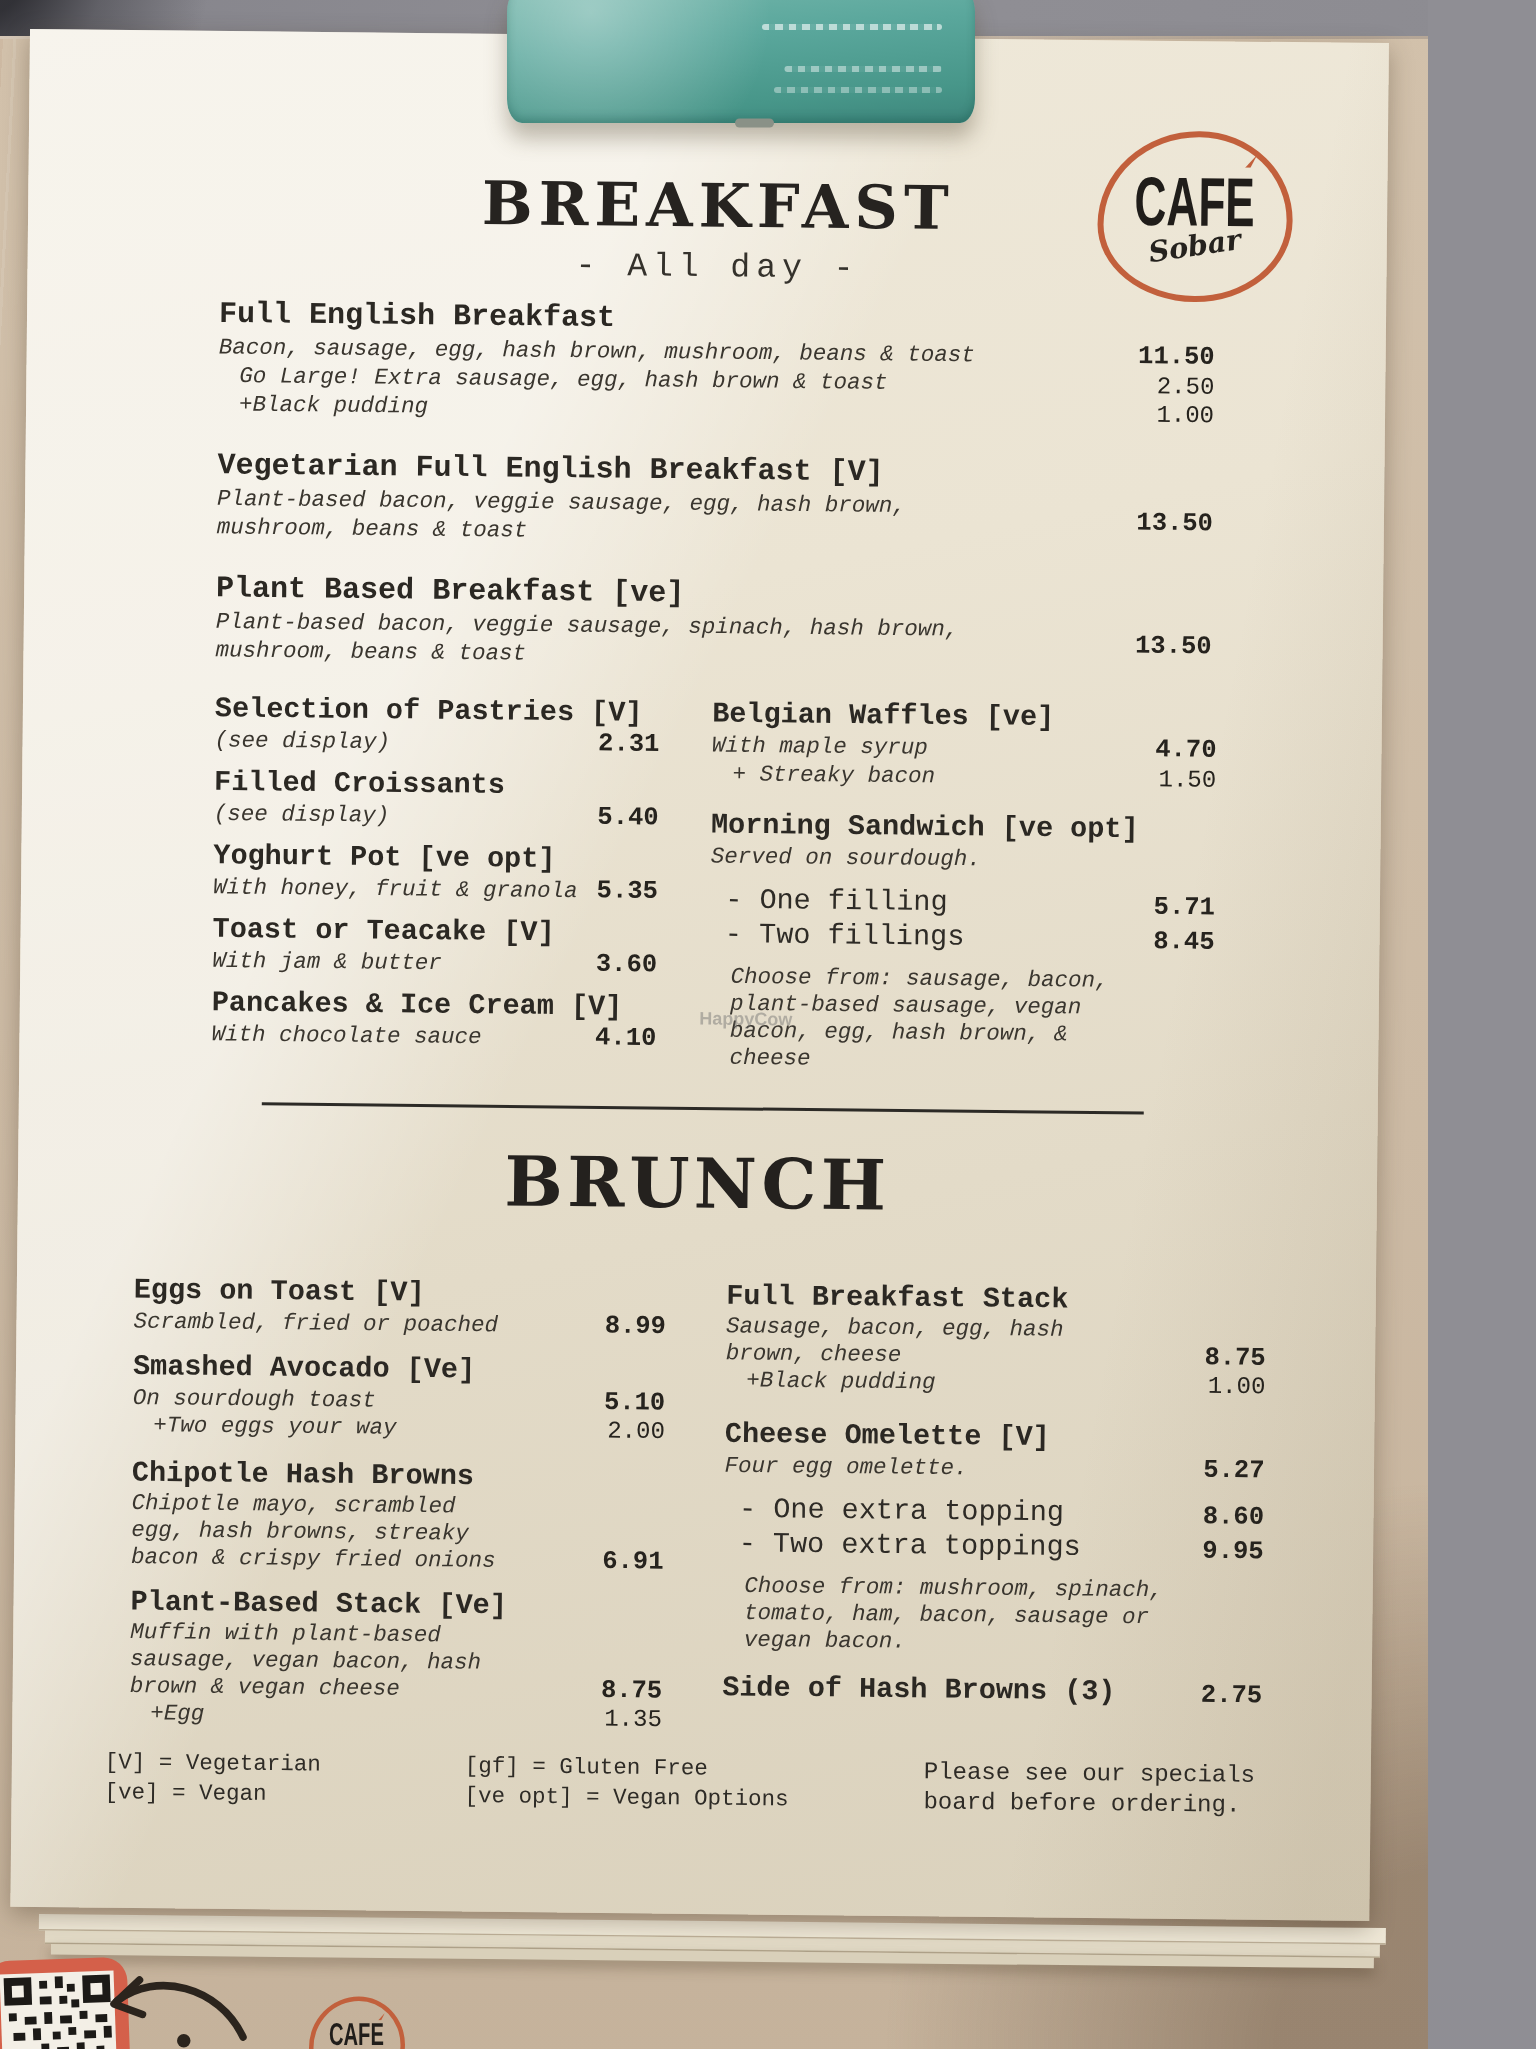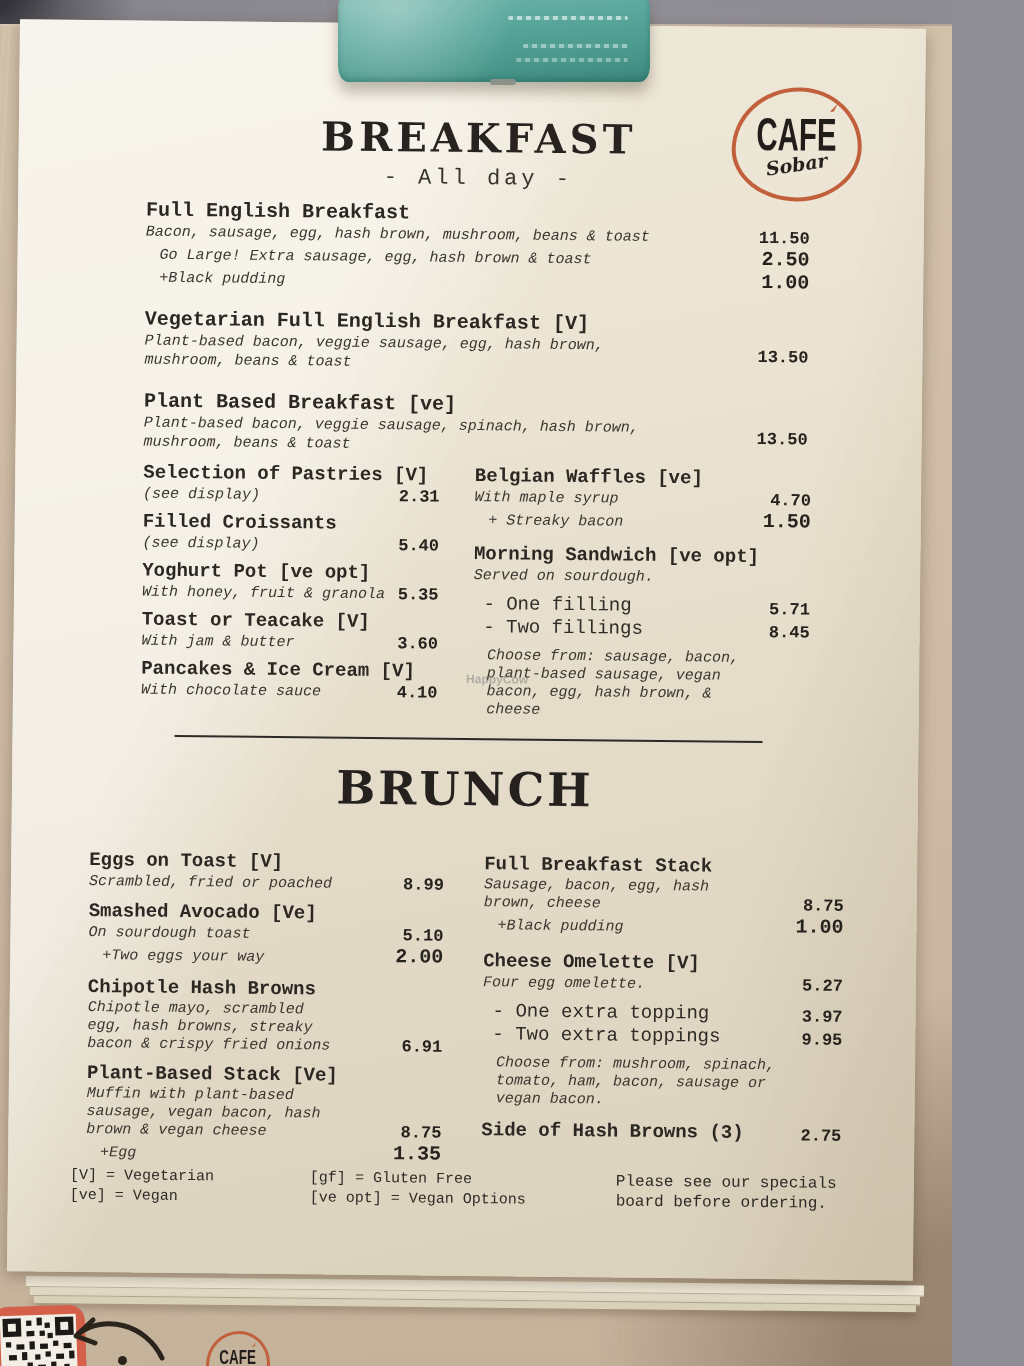--- a/index.html
+++ b/index.html
@@ -71,21 +71,21 @@
   .menu-sub{font-size:22px;letter-spacing:4px;color:#35322c;margin-top:8px;}
   .brunch-head{position:absolute;top:742px;left:0;width:100%;text-align:center;}
   .brunch-title{font-family:"DejaVu Serif",serif;font-weight:bold;font-size:46px;letter-spacing:3px;color:#24211e;line-height:1;}
   .divider{position:absolute;left:162px;top:714px;width:588px;height:2px;background:#2c2a26;}
 
   .iname{font-weight:bold;font-size:20px;line-height:24px;color:#2b2823;letter-spacing:0;white-space:nowrap;}
   .cols .iname,.bcols .iname{font-size:19px;}
   .idesc{font-style:italic;font-size:15px;line-height:19px;color:#3a362f;white-space:pre-line;}
   .bcols .idesc{line-height:18px;}
   .price{font-weight:bold;font-size:17px;color:#26231e;white-space:nowrap;}
-  .price.lt{font-weight:bold;font-size:20px;}
+  .price.lt{font-weight:normal;font-size:16px;}
   .row{display:flex;justify-content:space-between;align-items:flex-end;}
   .row.center{align-items:center;}
   .ind{padding-left:14px;}
   .opt{font-size:19px;line-height:23px;color:#2e2b26;white-space:nowrap;}
 
   .featured{position:absolute;left:128px;top:178px;width:664px;}
   .featured .item{margin-bottom:20px;}
   .cols{position:absolute;left:128px;top:440px;width:668px;display:flex;}
   .col-l{width:312px;margin-right:35px;}
   .col-l .item{margin-bottom:6px;}
@@ -304,21 +304,21 @@
         </div>
         <div class="item">
           <div class="iname">Cheese Omelette [V]</div>
           <div class="row">
               <span class="idesc">Four egg omelette.</span>
               <span class="price">5.27</span>
             </div>
           <div class="opts">
             <div class="row">
                 <span class="opt">- One extra topping</span>
-                <span class="price">3.97</span>
+                <span class="price">8.60</span>
               </div>
             <div class="row">
                 <span class="opt">- Two extra toppings</span>
                 <span class="price">9.95</span>
               </div>
           </div>
           <div class="note">Choose from: mushroom, spinach,
 tomato, ham, bacon, sausage or
 vegan bacon.</div>
         </div>

